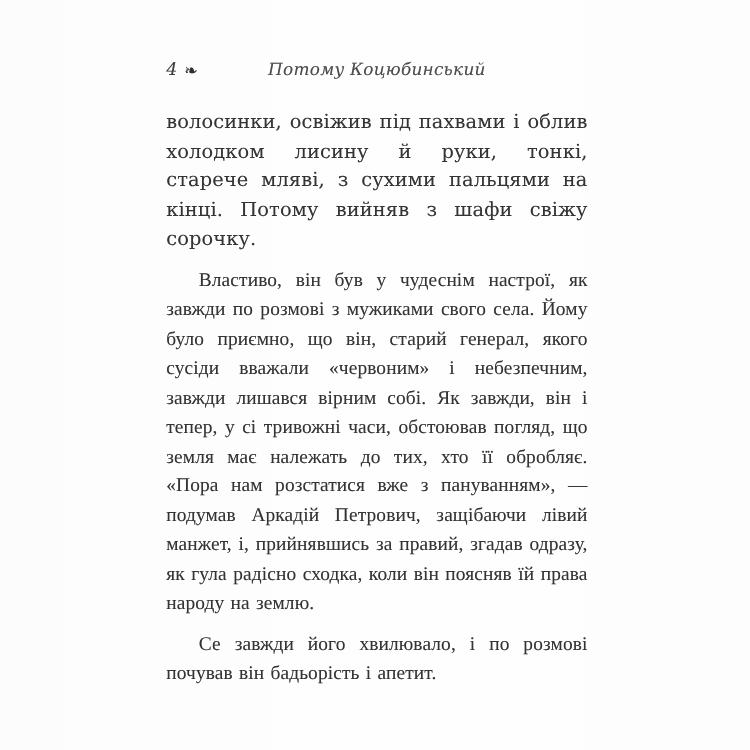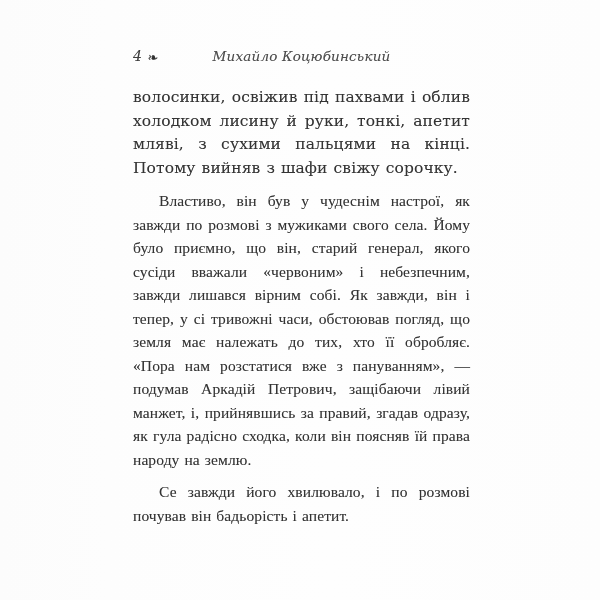--- a/index.html
+++ b/index.html
@@ -79,23 +79,23 @@
   }
 </style>
 </head>
 <body>
 
 <div class="page">
 
   <div class="running-header">
     <span class="page-number">4</span>
     <span class="fleuron">❧</span>
-    <span class="running-title">Михайло Коцюбинський</span>
+    <span class="running-title">Потому Коцюбинський</span>
   </div>
 
   <div class="text-body">
 
-  <p class="no-indent">волосинки, освіжив під пахвами і облив холодком лисину й руки, тонкі, апетит мляві, з сухими пальцями на кінці. Потому вийняв з шафи свіжу сорочку.</p>
+  <p class="no-indent">волосинки, освіжив під пахвами і облив холодком лисину й руки, тонкі, старече мляві, з сухими пальцями на кінці. Потому вийняв з шафи свіжу сорочку.</p>
       <p class="indent">Властиво, він був у чудеснім настрої, як завжди по розмові з мужиками свого села. Йому було приємно, що він, старий генерал, якого сусіди вважали «червоним» і небезпечним, завжди лишався вірним собі. Як завжди, він і тепер, у сі тривожні часи, обстоював погляд, що земля має належать до тих, хто її обробляє. «Пора нам розстатися вже з пануванням», — подумав Аркадій Петрович, защібаючи лівий манжет, і, прийнявшись за правий, згадав одразу, як гула радісно сходка, коли він поясняв їй права народу на землю.</p>
       <p class="indent">Се завжди його хвилювало, і по розмові почував він бадьорість і апетит.</p>
     </div>
 
 </div>
 
 </body></html>

